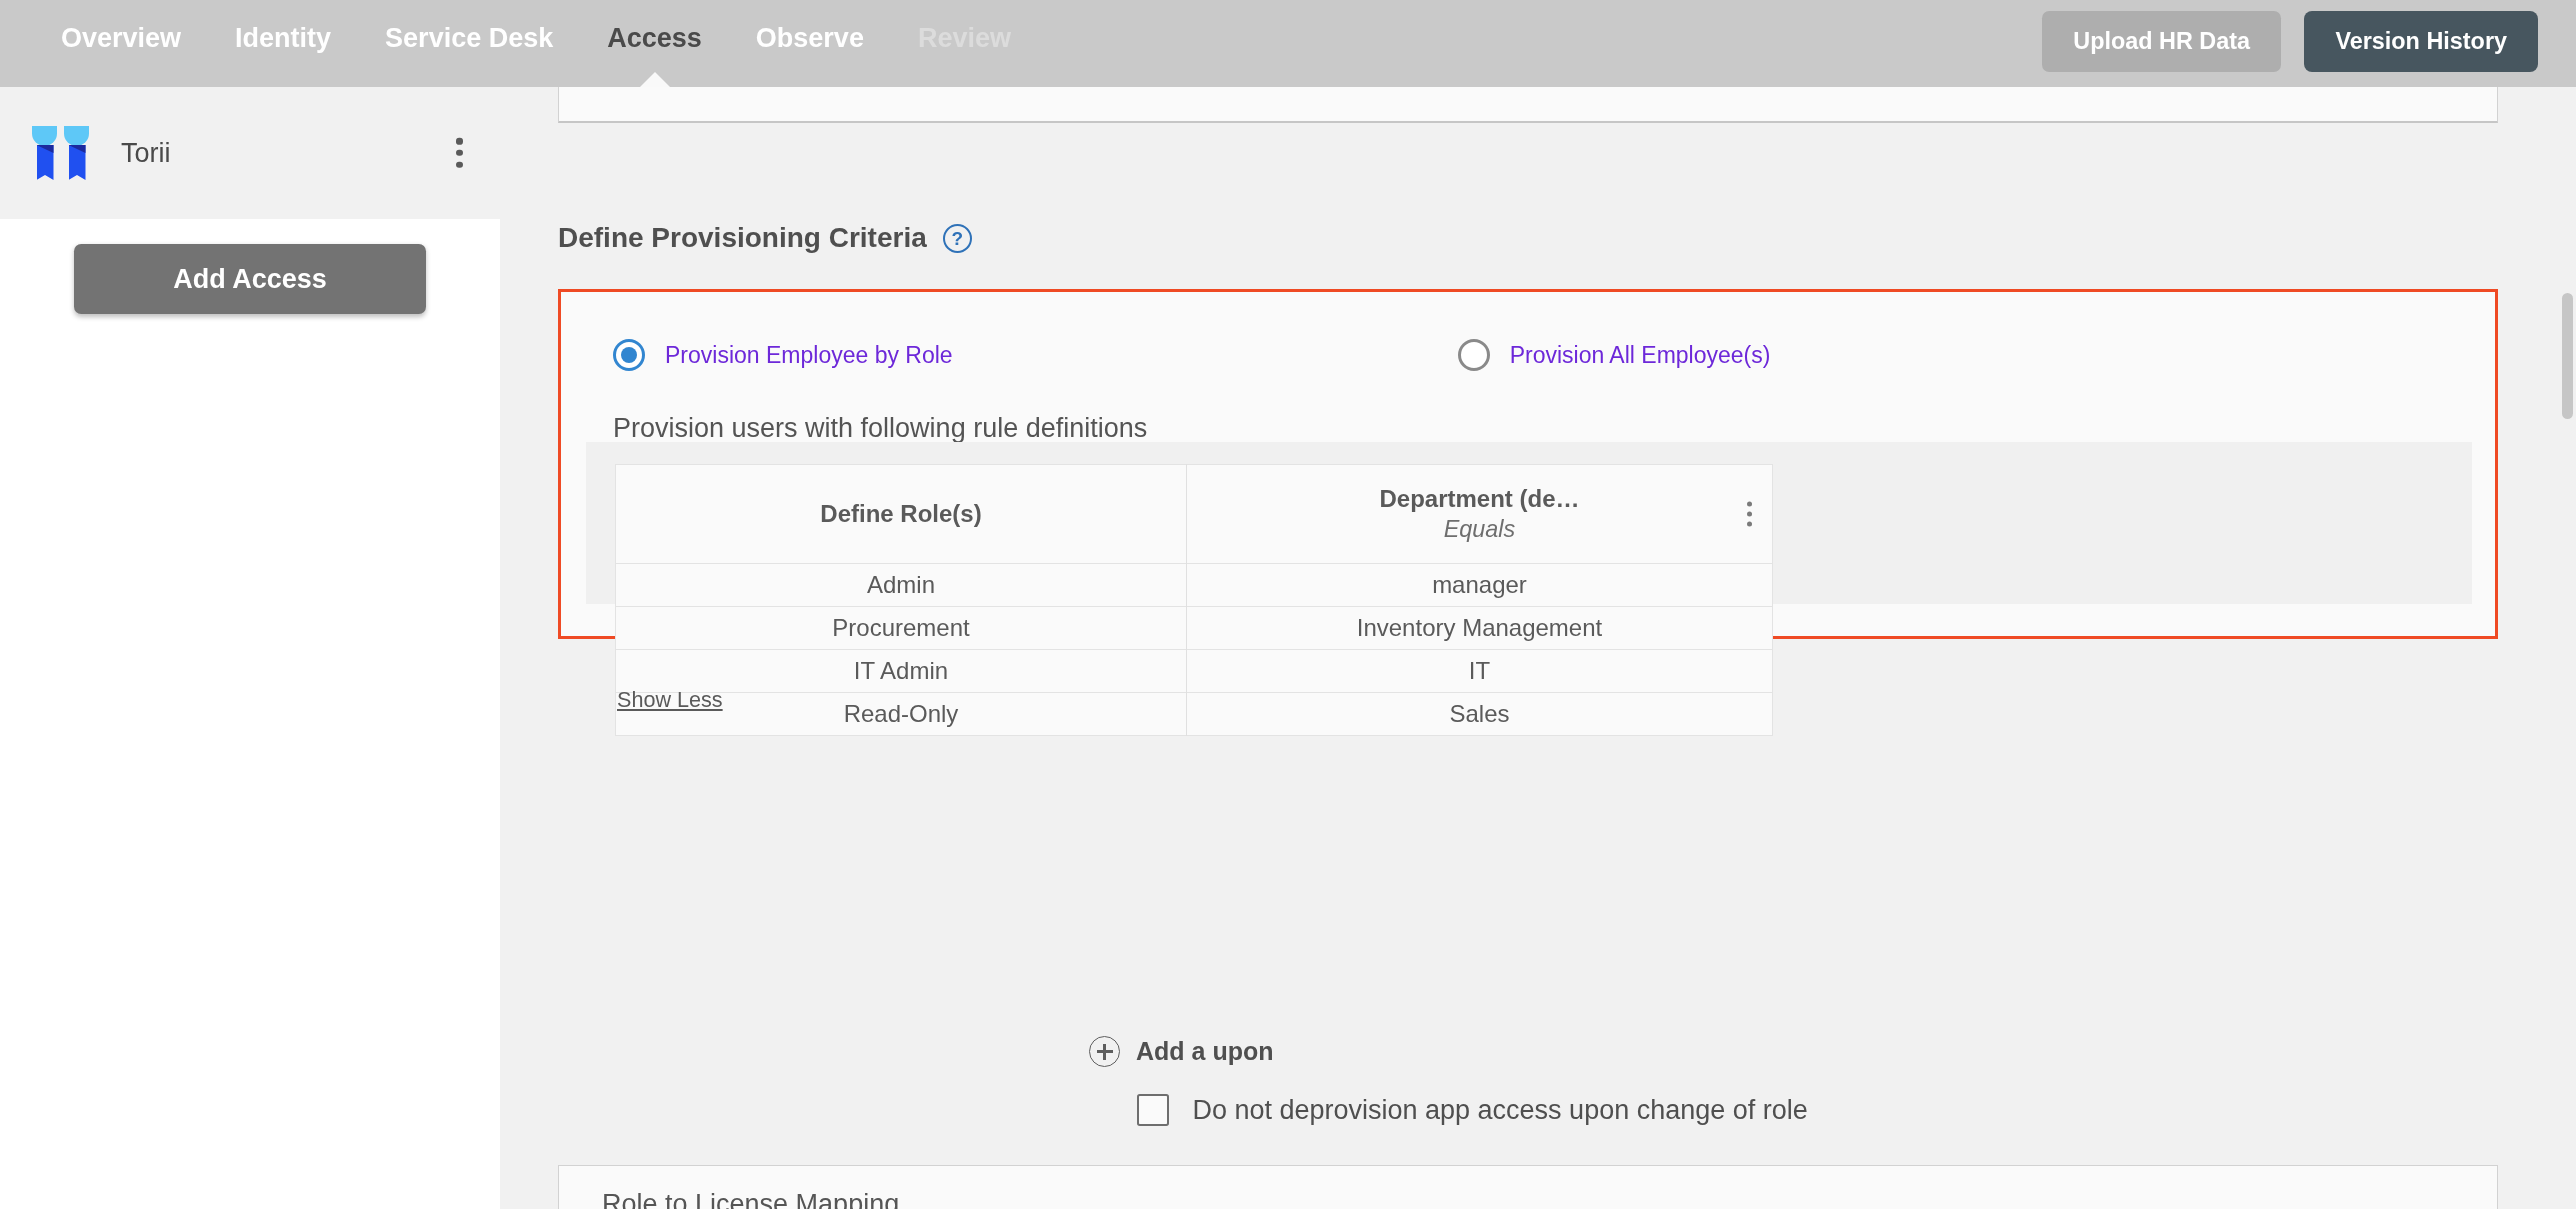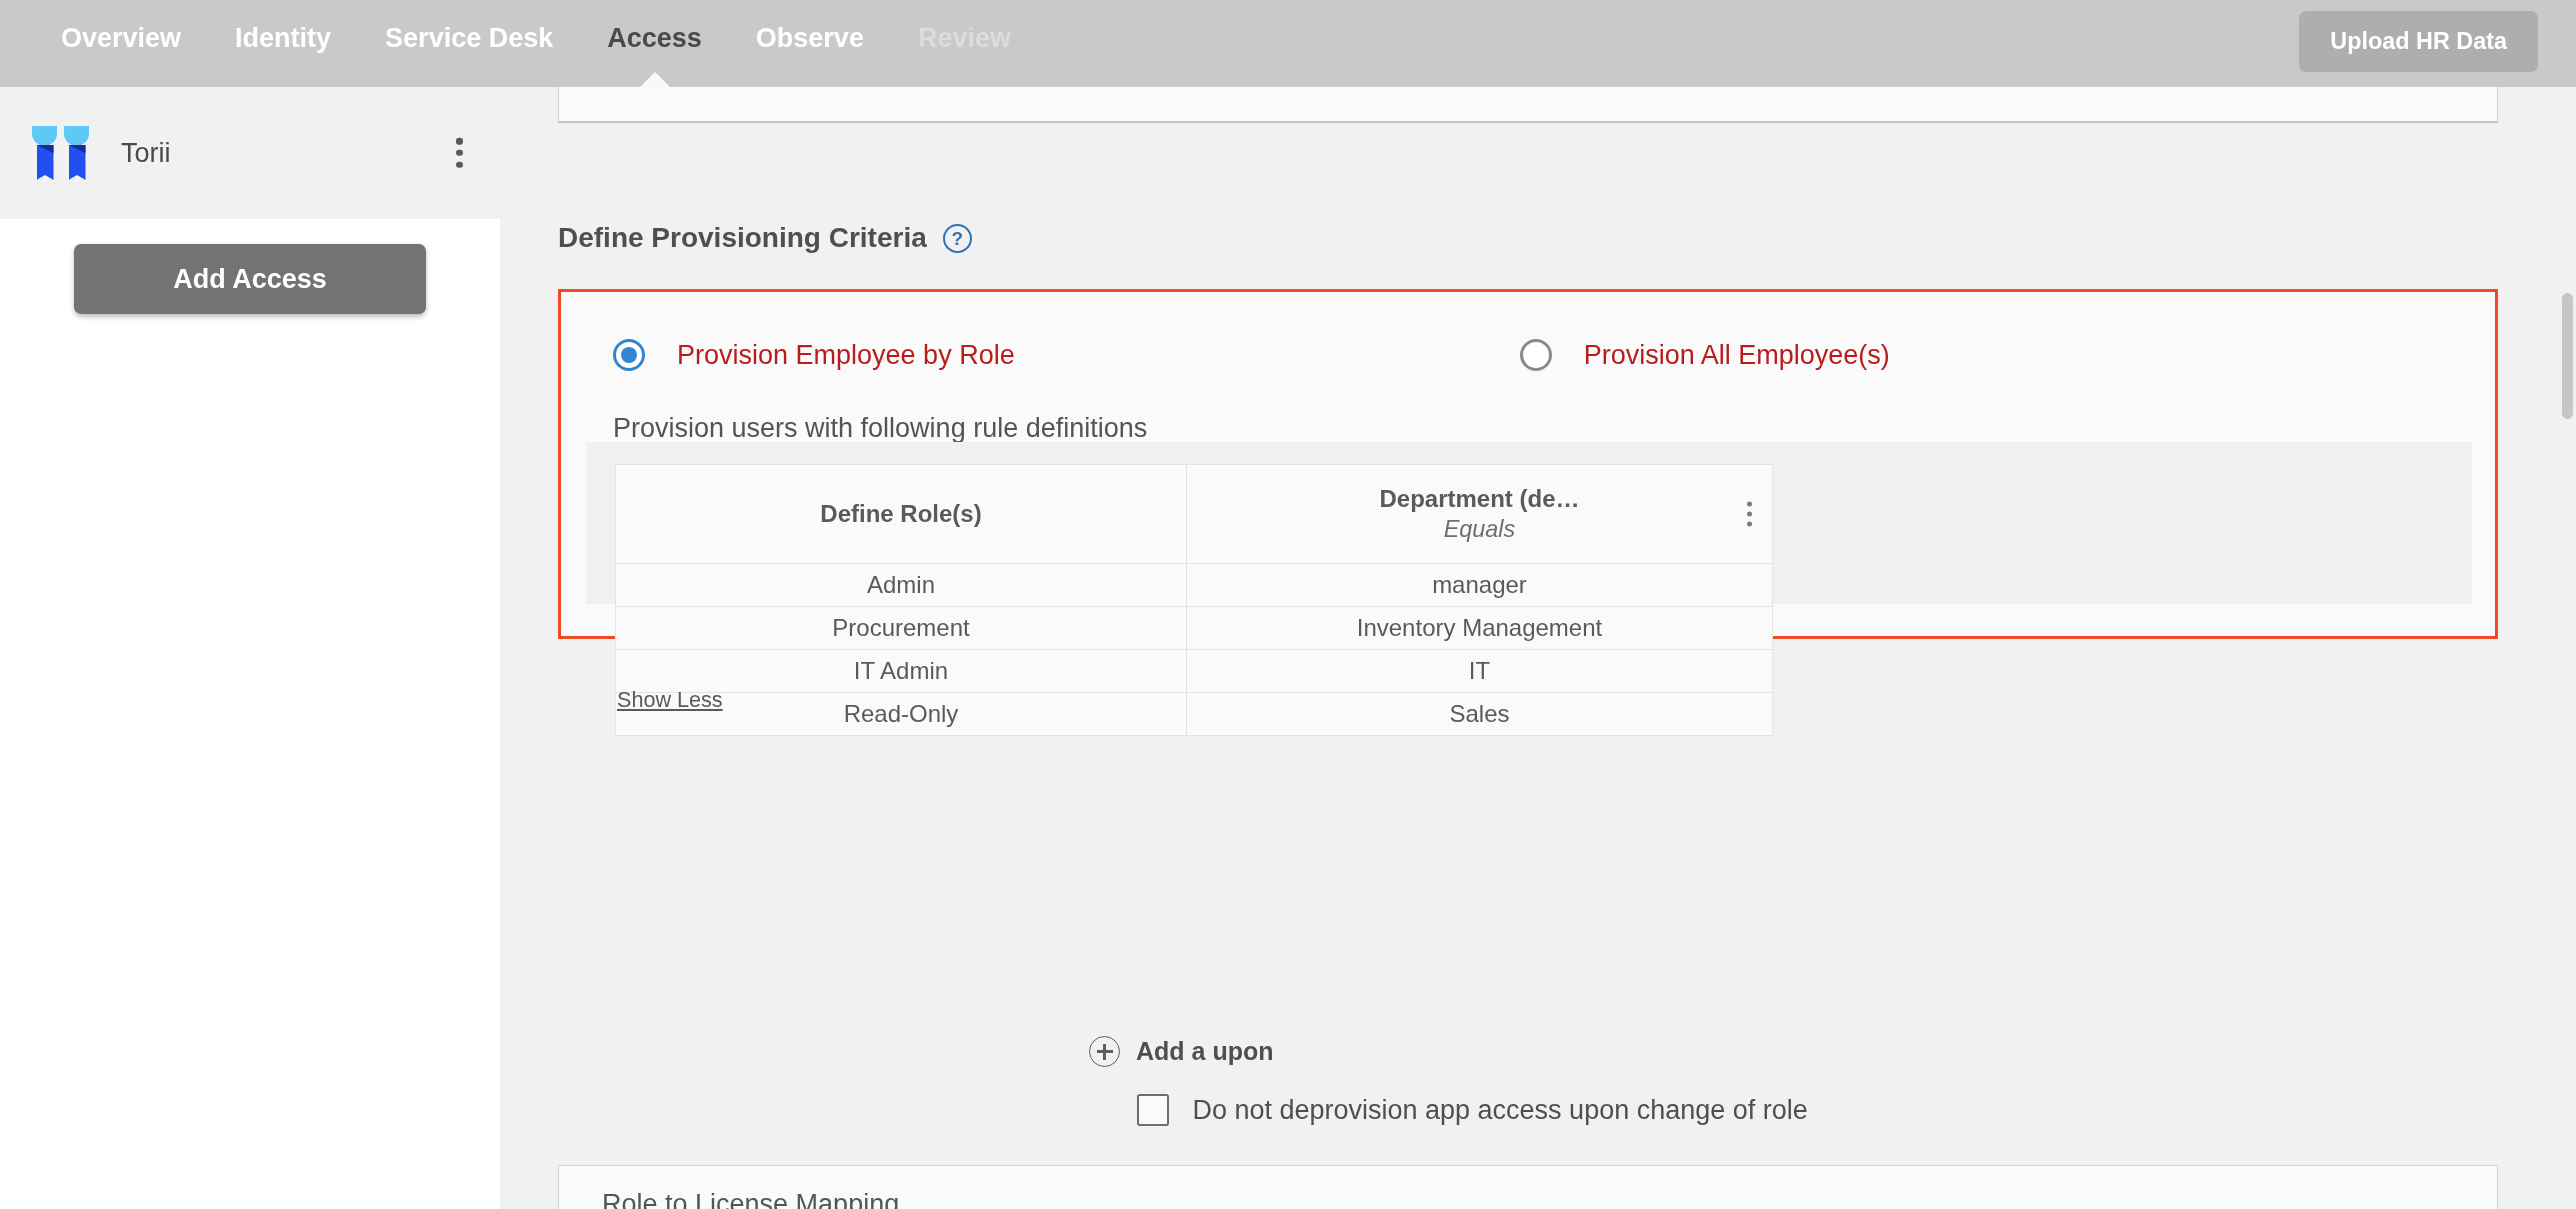--- a/index.html
+++ b/index.html
@@ -40,21 +40,21 @@
     position: absolute;
     bottom: 0; left: 50%;
     transform: translateX(-50%);
     width: 0; height: 0;
     border-left: 15.3px solid transparent;
     border-right: 15.3px solid transparent;
     border-bottom: 15.3px solid #f9f9f9;
   }
   .nav-actions {
     position: absolute; right: 38px; top: 10.8px;
-    display: flex; gap: 23.4px; flex-direction: column;
+    display: flex; gap: 23.4px;
   }
   .btn-upload {
     background: #aeaeae; color: #fff;
     font-size: 23.4px; font-weight: bold;
     border: none; border-radius: 7.2px;
     padding: 0 31px; height: 61px;
     cursor: pointer;
     font-family: "Liberation Sans", sans-serif;
     white-space: nowrap;
   }
@@ -189,21 +189,21 @@
     border: 3.6px solid #8a8a8a; flex: none;
     display: flex; align-items: center; justify-content: center;
     background: #fff;
   }
   .radio.checked { border-color: #3286d0; }
   .radio.checked::after {
     content: ""; width: 16px; height: 16px;
     border-radius: 50%; background: #3286d0;
   }
   .radio-label {
-    font-size: 27px; color: #b91c1c; margin-left: 32px;
+    font-size: 23px; color: #6d28d9; margin-left: 20px;
     white-space: nowrap;
   }
 
   .rule-sub {
     position: absolute; top: 121px; left: 52px;
     font-size: 27px; color: #545454;
   }
 
   .table-wrap {
     position: absolute; top: 150px; left: 25px;

